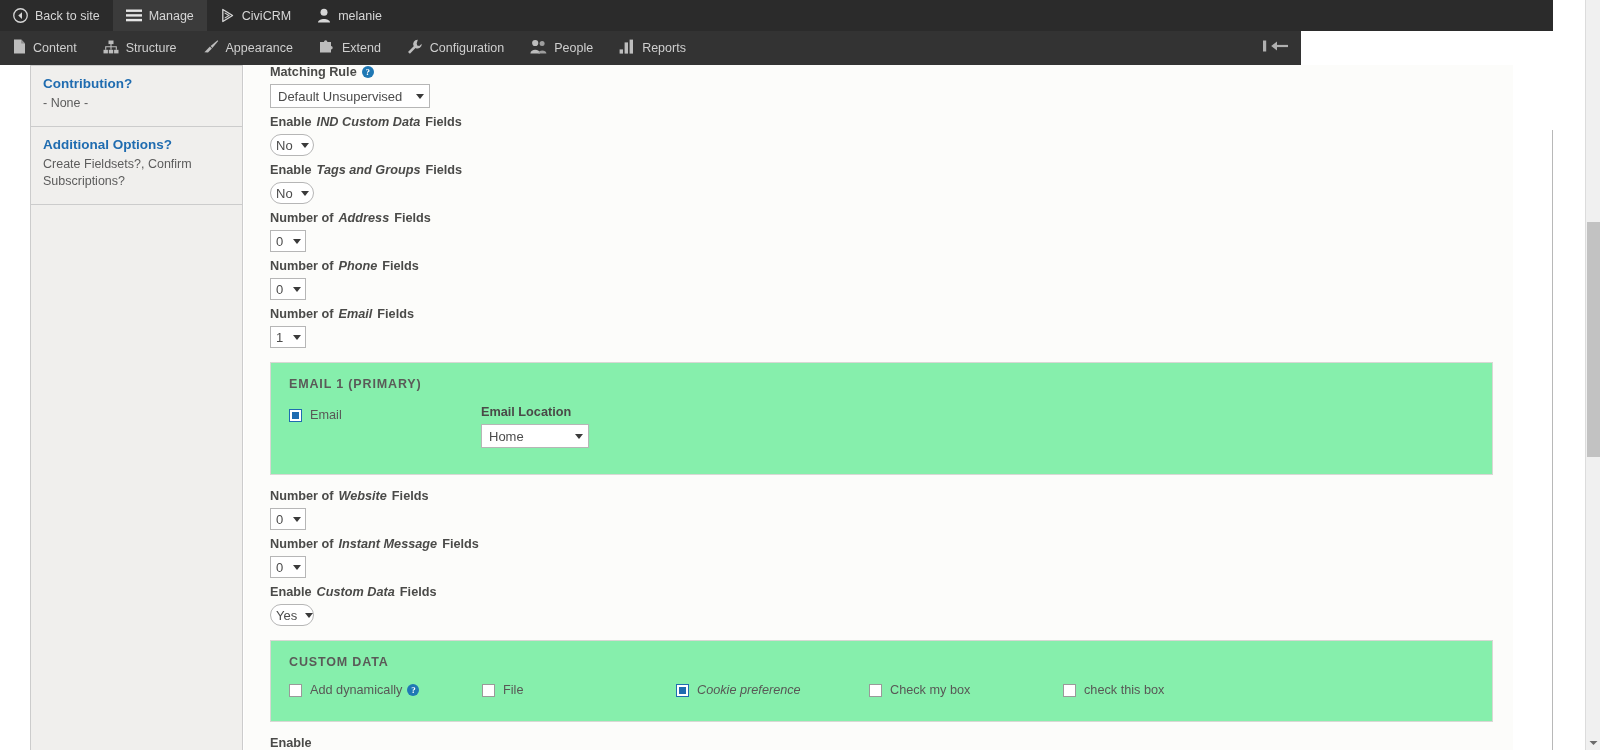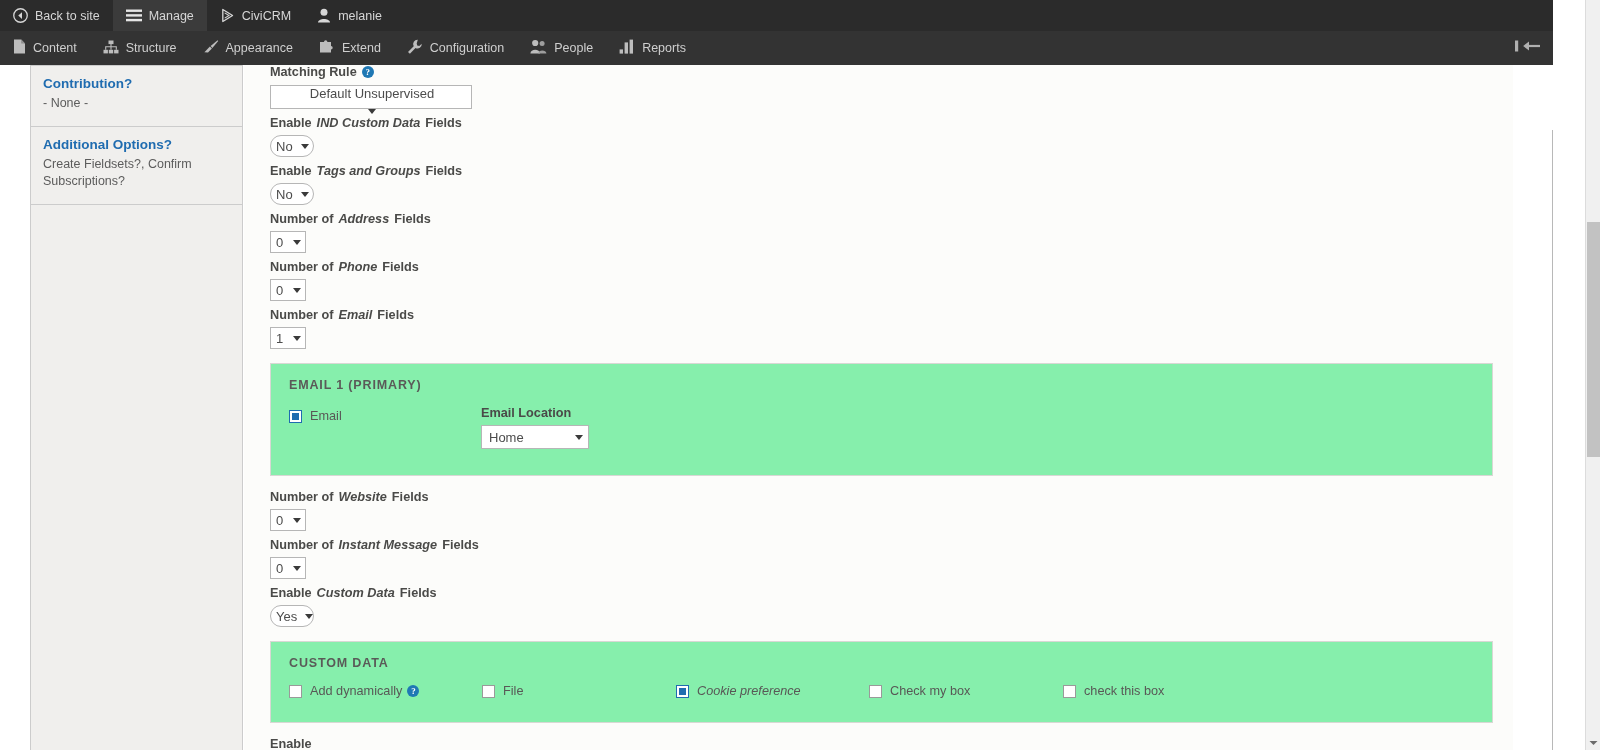--- a/index.html
+++ b/index.html
@@ -19,21 +19,21 @@
   }
   .tt-item {
     display:flex; align-items:center; gap:7px;
     height:31px; padding:0 13px;
     color:#d6d6d6; font-size:12.5px; white-space:nowrap;
   }
   .tt-item.active { background:#3b3b3b; }
   .tt-item .glyph { display:flex; align-items:center; }
 
   .toolbar-sub {
-    position:absolute; top:31px; left:0; width:1553px; height:34px;
+    position:absolute; top:31px; left:0; width:1301px; height:34px;
     background:#333333; display:flex; align-items:center;
   }
   .ts-item {
     display:flex; align-items:center; gap:7px;
     height:34px; padding:0 13px;
     color:#cfcfcf; font-size:12.5px; white-space:nowrap;
   }
   .ts-spacer { flex:1 1 auto; }
   .ts-collapse { display:flex; align-items:center; gap:3px; padding-right:12px; }
 
@@ -61,21 +61,21 @@
   .flabel {
     font-size:12.7px; font-weight:bold; color:#4a4a48;
     display:flex; align-items:center; gap:5px; margin-bottom:5px;
   }
   .flabel em { font-weight:bold; }
   .sel {
     border:1px solid #b6b6b6; background:#fff; height:22px;
     display:inline-flex; align-items:center; justify-content:space-between;
     font-size:13px; color:#4c4c4c; padding:0 5px 0 7px; gap:8px;
   }
-  .sel.wide  { width:202px; height:24px;flex-direction:column; }
+  .sel.wide  { width:160px; height:24px; }
   .sel.tiny  { width:36px; padding:0 4px 0 5px; }
   .sel.small { width:44px; padding:0 4px 0 5px;border-radius:11px; }
   .sel.med   { width:108px; height:24px; }
   .caret {
     width:0;height:0;border-left:4.5px solid transparent;
     border-right:4.5px solid transparent;border-top:5.5px solid #3a3a3a;
   }
 
   .helpicon {
     width:12px; height:12px; border-radius:50%; background:#1f78b4;

